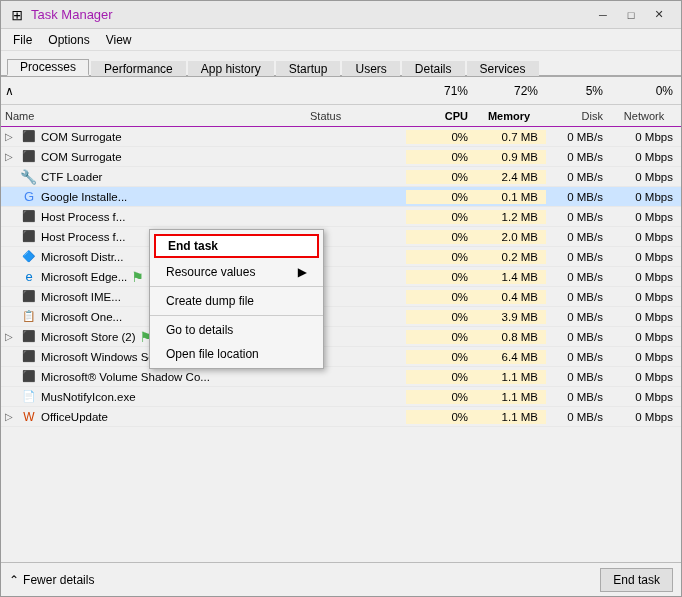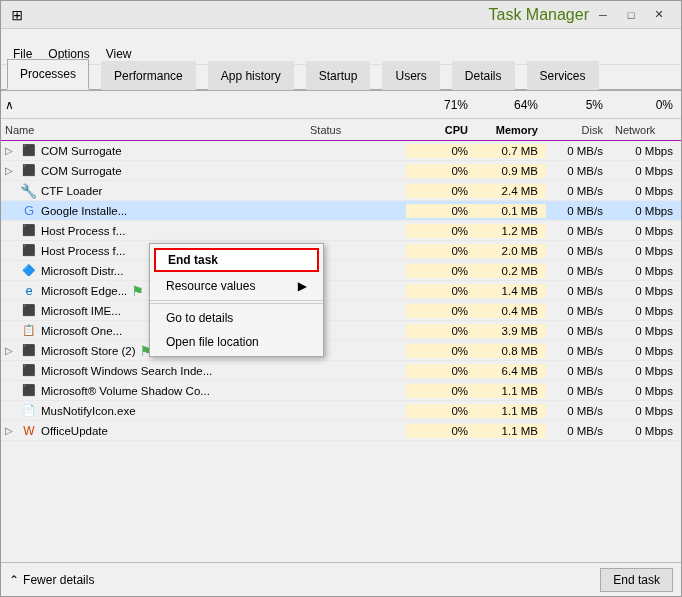--- a/index.html
+++ b/index.html
@@ -32,23 +32,22 @@
       width: 16px;
       height: 16px;
       margin-right: 6px;
       display: flex;
       align-items: center;
       justify-content: center;
       font-size: 14px;
     }
     .title-bar-text {
       flex: 1;
-      font-size: 16px;
-      color: #4d7c0f;
-      text-align: right;
+      font-size: 13px;
+      color: #a21caf;
     }
     .title-bar-controls {
       display: flex;
       gap: 0;
     }
     .title-btn {
       width: 28px;
       height: 20px;
       background: transparent;
       border: none;
@@ -60,46 +59,45 @@
       color: #333;
     }
     .menu-bar {
       background: #f0f0f0;
       height: 22px;
       display: flex;
       align-items: center;
       padding: 0 4px;
       border-bottom: 1px solid #ddd;
       flex-shrink: 0;
-      margin-top: 14px;
     }
     .menu-item {
       padding: 2px 8px;
       cursor: pointer;
       font-size: 12px;
       color: #000;
     }
     .tabs {
       background: #f0f0f0;
       height: 26px;
       display: flex;
       align-items: flex-end;
       padding: 0 6px;
       border-bottom: 2px solid #aaa;
       flex-shrink: 0;
     }
     .tab {
-      padding: 7px 12px;
+      padding: 0 12px;
       cursor: pointer;
       font-size: 12px;
       color: #000;
       border: 1px solid transparent;
       border-bottom: none;
       background: #e0e0e0;
-      margin-right: 12px;
+      margin-right: 2px;
       position: relative;
       bottom: -1px;
     }
     .tab.active {
       background: #f0f0f0;
       border-color: #aaa;
       border-bottom: 2px solid #f0f0f0;
       z-index: 1;
     }
     .content {
@@ -139,23 +137,23 @@
     }
     .header-cell {
       font-size: 11px;
       font-weight: 400;
       color: #333;
       padding: 2px 4px;
     }
     .header-cell.name-col { flex: 1; }
     .header-cell.status-col { width: 100px; }
     .header-cell.cpu-col { width: 70px; text-align: right; padding-right: 8px; color: #000; font-weight: 600; }
-    .header-cell.mem-col { width: 70px; text-align: right; padding-right: 8px; color: #000; font-weight: 600; }
+    .header-cell.mem-col { width: 70px; text-align: center; padding-right: 8px; color: #000; font-weight: 600; }
     .header-cell.disk-col { width: 65px; text-align: right; padding-right: 8px; }
-    .header-cell.net-col { width: 70px; text-align: left; padding-right: 8px; }
+    .header-cell.net-col { width: 70px; text-align: center; padding-right: 8px; }
     .table-body {
       flex: 1;
       overflow-y: auto;
       overflow-x: hidden;
       position: relative;
     }
     .table-row {
       display: flex;
       height: 20px;
       align-items: center;
@@ -293,21 +291,21 @@
     <div class="tab">Details</div>
     <div class="tab">Services</div>
   </div>
 
   <div class="content">
 
     <div class="sort-row">
       <div class="sort-cell name-col"><span>∧</span></div>
       <div class="sort-cell status-col"></div>
       <div class="sort-cell cpu-col">71%</div>
-      <div class="sort-cell mem-col">64%</div>
+      <div class="sort-cell mem-col">72%</div>
       <div class="sort-cell disk-col">5%</div>
       <div class="sort-cell net-col">0%</div>
     </div>
 
     <div class="header-row">
       <div class="header-cell name-col">Name</div>
       <div class="header-cell status-col">Status</div>
       <div class="header-cell cpu-col">CPU</div>
       <div class="header-cell mem-col">Memory</div>
       <div class="header-cell disk-col">Disk</div>
@@ -515,20 +513,21 @@
 
     </div>
 
     <div class="context-menu">
       <div class="ctx-item end-task-item">End task</div>
       <div class="ctx-item">
         <span>Resource values</span>
         <span>▶</span>
       </div>
       <div class="ctx-separator"></div>
+      <div class="ctx-item">Create dump file</div>
       <div class="ctx-separator"></div>
       <div class="ctx-item">Go to details</div>
       <div class="ctx-item">Open file location</div>
     </div>
   </div>
 
   <div class="bottom-bar">
     <div class="fewer-details">
       <span>⌃</span>
       <span>Fewer details</span>

